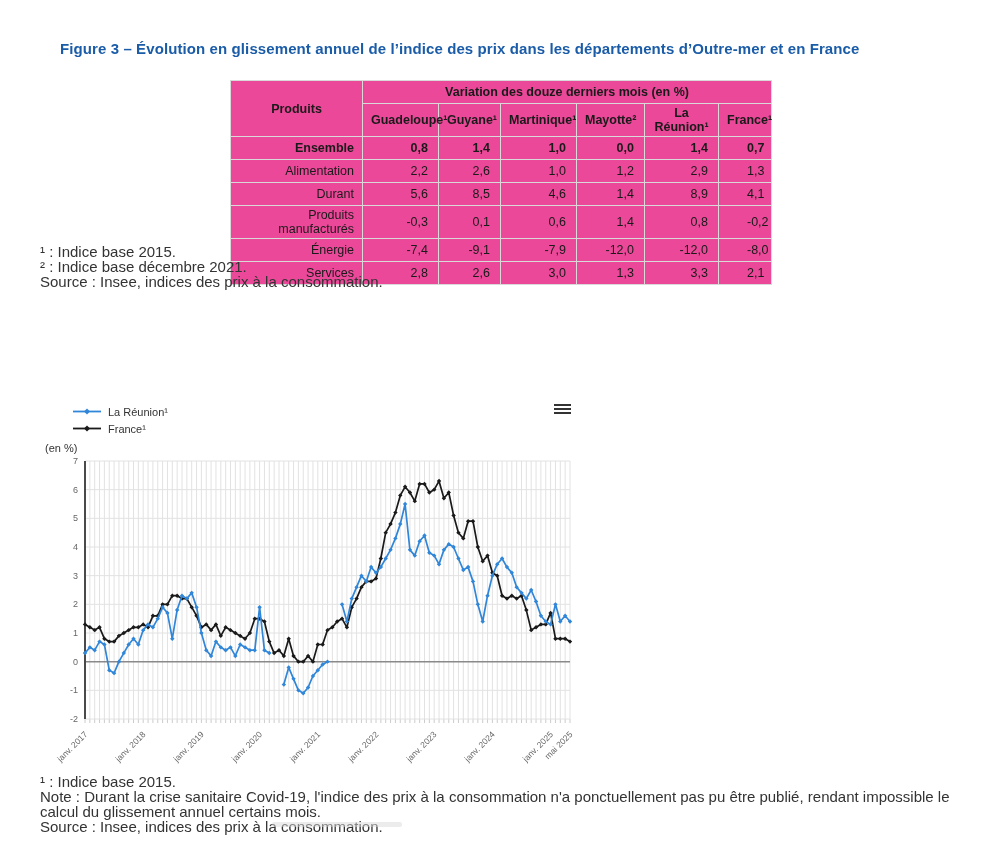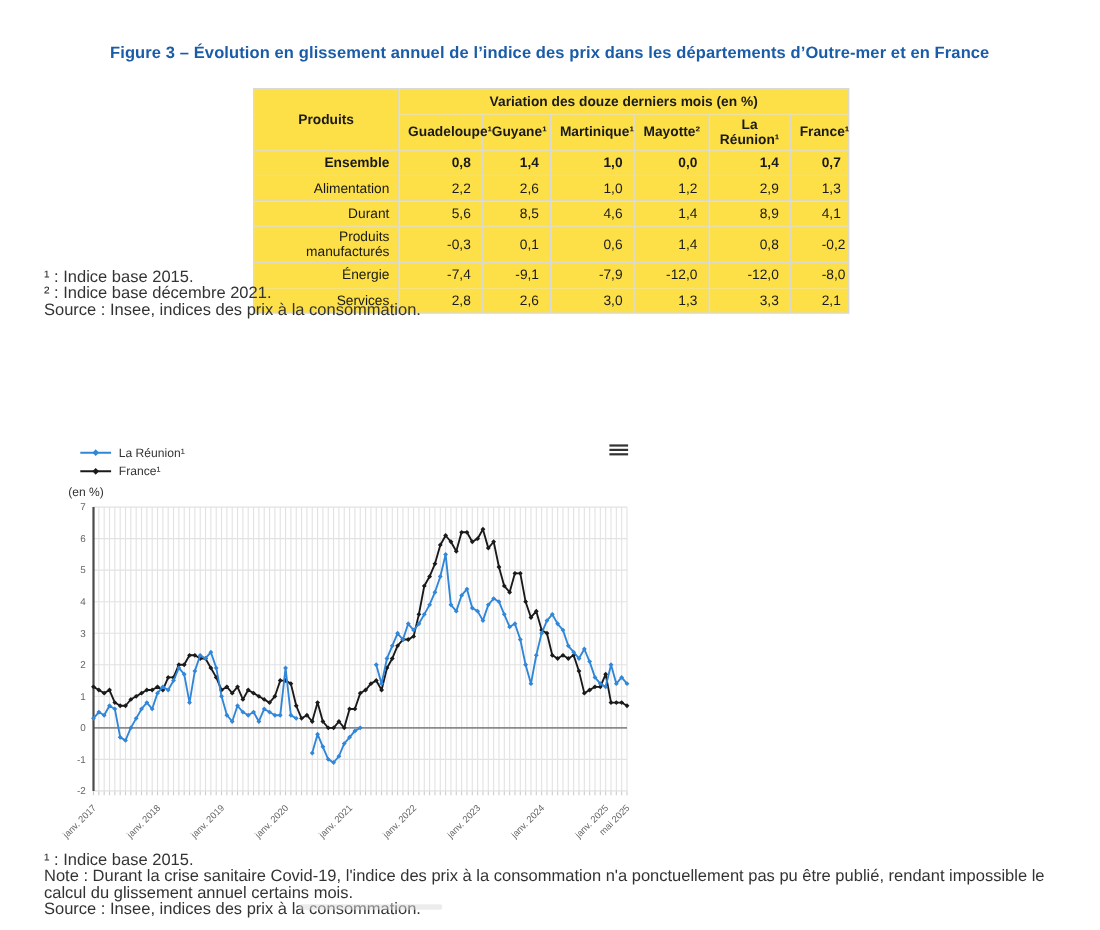--- a/index.html
+++ b/index.html
@@ -1,43 +1,43 @@
 <!DOCTYPE html>
 <html lang="fr"><head>
 <meta charset="utf-8">
 <style>
   html,body{margin:0;padding:0;background:#fff;}
   body{font-family:"Liberation Sans","DejaVu Sans",sans-serif;color:#1a1a1a;}
   #page{position:relative;width:1000px;height:845px;background:#fff;overflow:hidden;}
 
-  .fig-title{position:absolute;font-size:15px;font-weight:700;color:#1a5ca8;letter-spacing:.1px;margin-left:40px;}
+  .fig-title{position:absolute;font-size:15px;font-weight:700;color:#1a5ca8;letter-spacing:.1px;}
   #fig3-title{left:60px;top:40px;}
   #fig4-title{left:55px;top:350px;}
 
   
   #fig3-table{position:absolute;left:230px;top:80px;width:541px;border-collapse:collapse;table-layout:fixed;font-size:12.5px;}
-  #fig3-table th,#fig3-table td{border:1px solid #d9d9d9;padding:2px 8px;height:18px;background:#fde047;}
+  #fig3-table th,#fig3-table td{border:1px solid #d9d9d9;padding:2px 8px;height:18px;background:#ec4899;}
   #fig3-table thead th{font-weight:700;text-align:center;vertical-align:middle;}
   #fig3-table td.lbl{text-align:right;}
   #fig3-table td.val{text-align:right;padding-right:10px;padding-left:28px;}
   #fig3-table tbody tr:first-child td{border-top:1.5px solid #595959;font-weight:700;}
   .w-prod{width:132px}.w-gua{width:76px}.w-guy{width:62px}.w-mar{width:76px}.w-may{width:68px}.w-reu{width:74px}.w-fra{width:53px}
 
   .notes{position:absolute;font-size:15px;color:#333;line-height:15px;}
   #fig3-notes{left:40px;top:244px;}
   #fig4-notes{left:40px;top:774px;width:910px;}
 
   
   #chart{position:absolute;left:0;top:390px;width:1000px;height:385px;}
   .legend{position:absolute;left:72px;top:13px;}
   .legend-item{display:flex;align-items:center;height:17px;cursor:pointer;}
   .legend-item span.txt{font-size:11px;color:#333;margin-left:6px;}
   .menu-btn{position:absolute;left:552px;top:12px;width:17px;height:13px;cursor:pointer;padding:2px;}
   .menu-btn i{display:block;height:2px;background:#333;margin-bottom:2px;}
-  #unit-label{position:absolute;left:62px;top:52px;font-size:11px;color:#333;}
+  #unit-label{position:absolute;left:45px;top:52px;font-size:11px;color:#333;}
   #plot-svg{position:absolute;left:40px;top:65px;}
 
   #artifact{position:absolute;left:272px;top:822px;width:130px;height:5px;background:#d9d9d9;opacity:.5;border-radius:2px;}
 </style>
 </head>
 <body>
 
 <div id="page">
 
   <div id="fig3-title" class="fig-title">Figure 3 – Évolution en glissement annuel de l’indice des prix dans les départements d’Outre-mer et en France</div>

